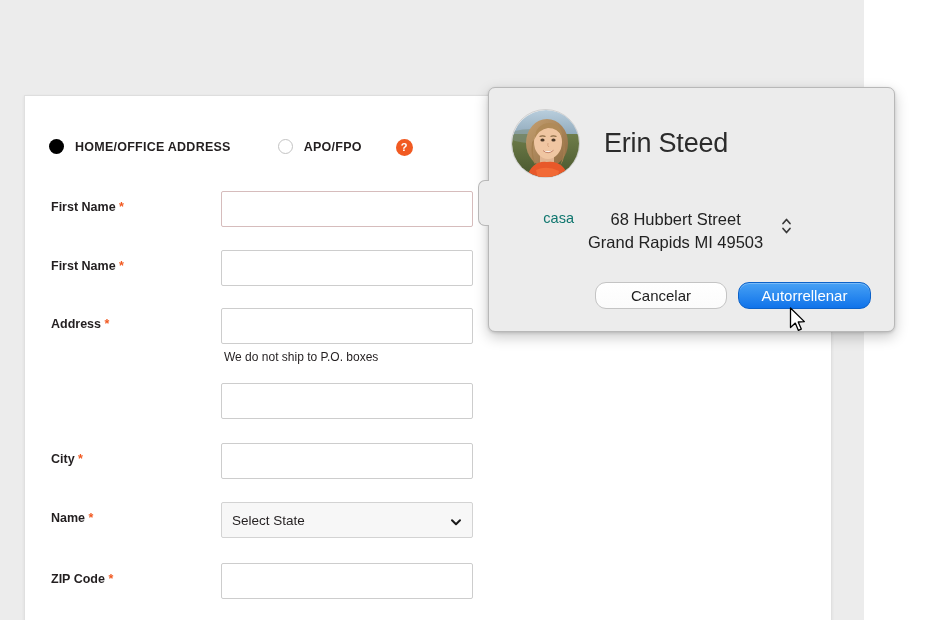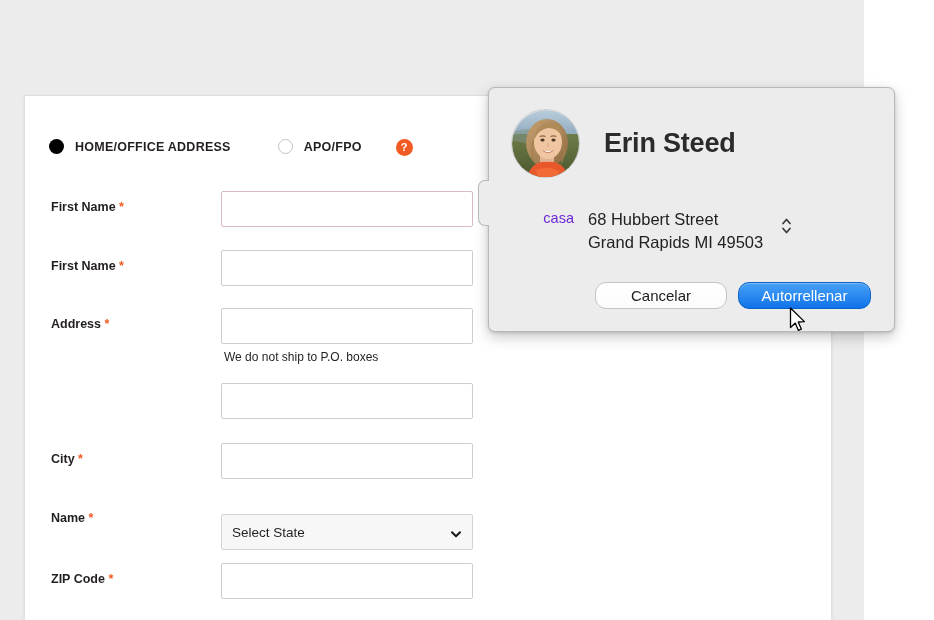--- a/index.html
+++ b/index.html
@@ -156,21 +156,21 @@
     position: absolute;
     left: 199px;
     font-size: 12px;
     color: #231f20;
     white-space: nowrap;
   }
 
   .select-wrap {
     position: absolute;
     left: 196px;
-    top: 12px;
+    top: 0;
     width: 252px;
     height: 36px;
   }
   .select-box {
     width: 100%;
     height: 100%;
     background: #f7f7f7;
     border: 1px solid #d3d3d3;
     border-radius: 2px;
     display: flex;
@@ -236,44 +236,44 @@
     overflow: hidden;
     position: relative;
     border: 1px solid rgba(0,0,0,0.12);
   }
   .pf-name {
     margin-left: 24px;
     font-size: 27px;
     color: #2b2b2b;
     letter-spacing: -0.2px;
     white-space: nowrap;
-    font-weight: bold;
   }
 
   .pf-addr-row {
     position: absolute;
     left: 22px;
     top: 120px;
     display: flex;
     align-items: flex-start;
   }
   .pf-addr-tag {
     width: 63px;
     text-align: right;
     font-size: 14.5px;
-    color: #6d28d9;
+    color: #0f766e;
     padding-top: 2px;
     flex: none;
   }
   .pf-addr-lines {
     margin-left: 14px;
     font-size: 16.5px;
     color: #222222;
     line-height: 23px;
     white-space: nowrap;
+    text-align: center;
   }
   .pf-stepper {
     margin-left: 17px;
     margin-top: 6px;
     width: 13px;
     height: 24px;
     flex: none;
     cursor: pointer;
   }
 

